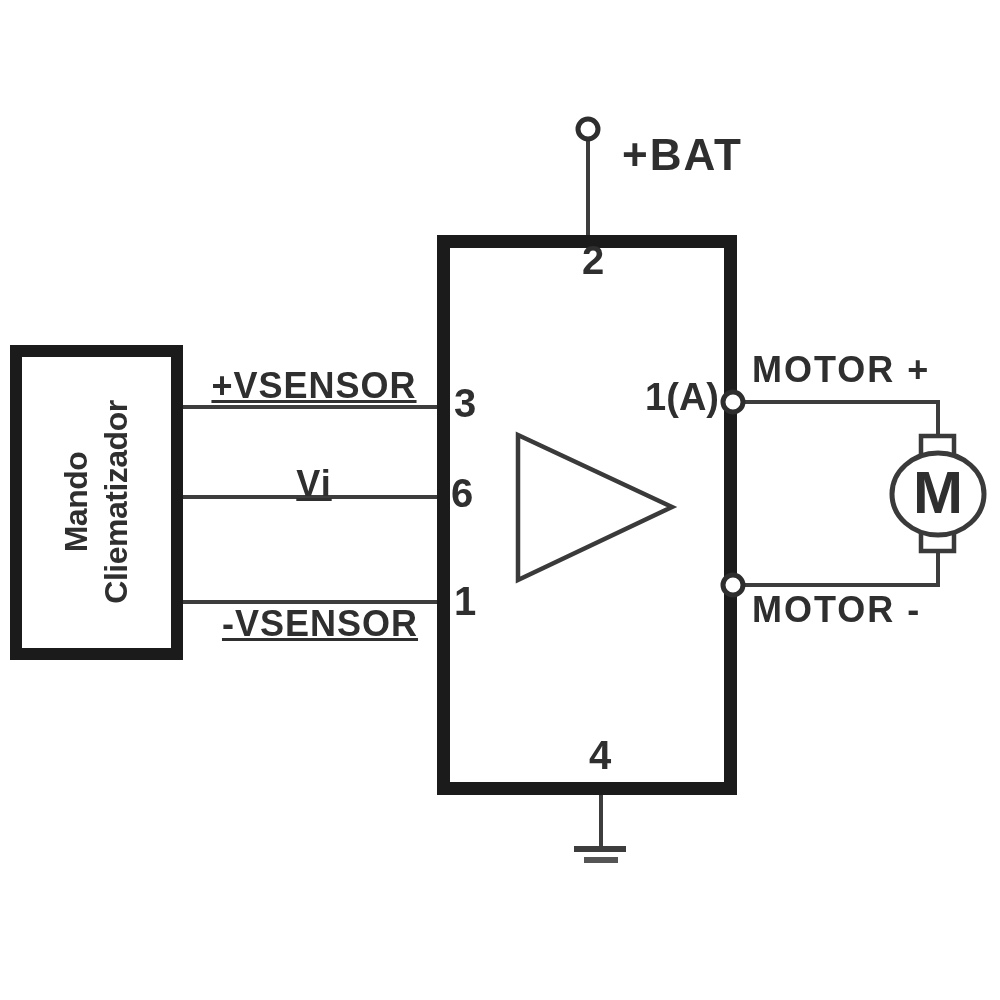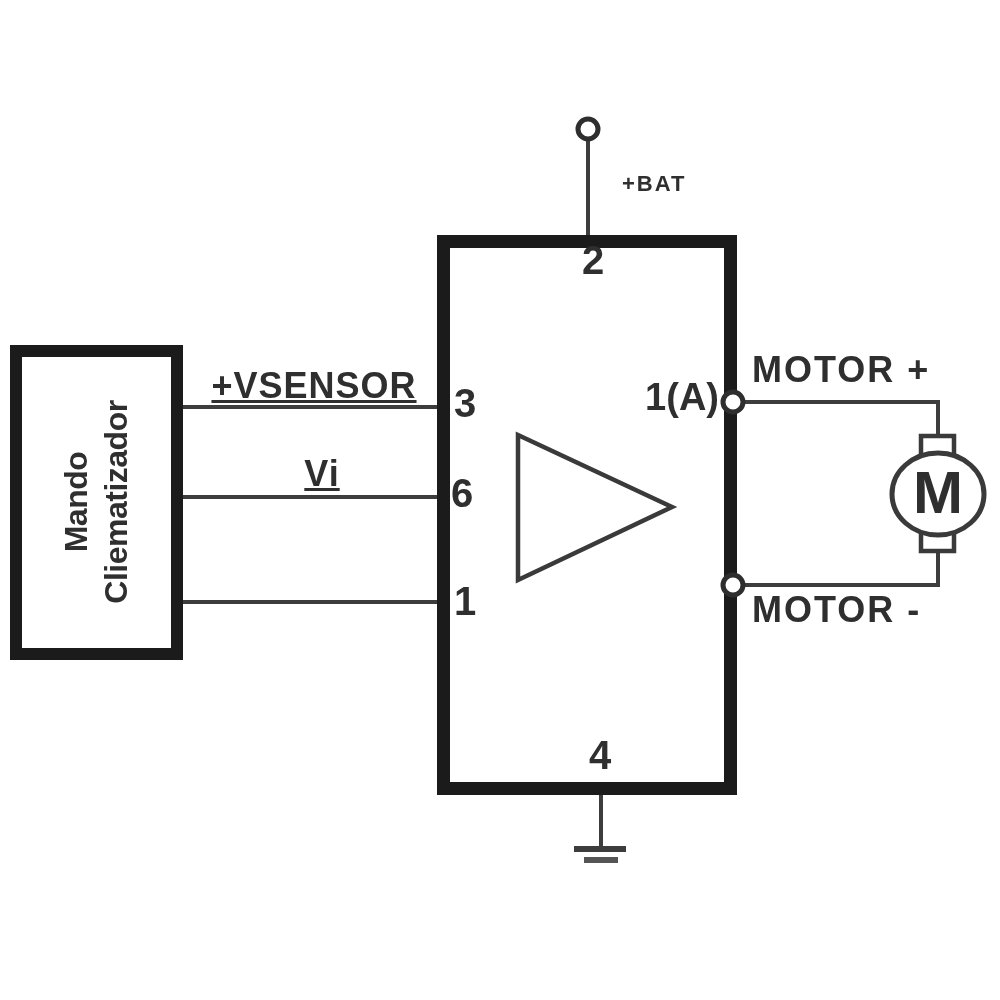--- a/index.html
+++ b/index.html
@@ -43,23 +43,22 @@
   .pin-out {
     font-size: 38px;
     text-align: right;
     width: 140px;
   }
   .motor-lbl {
     font-size: 36px;
     letter-spacing: 2px;
   }
   .bat-lbl {
-    font-size: 22px;
+    font-size: 44px;
     letter-spacing: 2px;
-    margin-top: 40px;
   }
   .motor-m {
     font-size: 60px;
     transform: translate(-50%, -54%);
   }
   .ctrl-label {
     position: absolute;
     left: 96px;
     top: 502px;
     transform: translate(-50%, -50%) rotate(-90deg);
@@ -111,21 +110,22 @@
   <div class="ctrl-label">
     <div>Mando</div>
     <div>Cliematizador</div>
   </div>
 
   <div class="lbl bat-lbl" style="left:622px; top:133px;">+BAT</div>
   <div class="lbl pin" style="left:582px; top:240px;">2</div>
   <div class="lbl pin" style="left:589px; top:735px;">4</div>
 
   <div class="lbl sig" style="left:184px; top:368px;">+VSENSOR</div>
-  <div class="lbl sig" style="left:184px; top:456px;margin-left:8px;">Vi</div>
+  <div class="lbl sig" style="left:184px; top:466px;">Vi</div>
+  <div class="lbl sig" style="left:190px; top:606px;">-VSENSOR</div>
 
   <div class="lbl pin" style="left:454px; top:383px;">3</div>
   <div class="lbl pin" style="left:451px; top:473px;">6</div>
   <div class="lbl pin" style="left:454px; top:581px;">1</div>
 
   <div class="lbl pin-out" style="right:281px; top:378px;">1(A)</div>
 
   <div class="lbl motor-lbl" style="left:752px; top:352px;">MOTOR +</div>
   <div class="lbl motor-lbl" style="left:752px; top:592px;">MOTOR -</div>
   <div class="lbl motor-m" style="left:938px; top:495px;">M</div>

